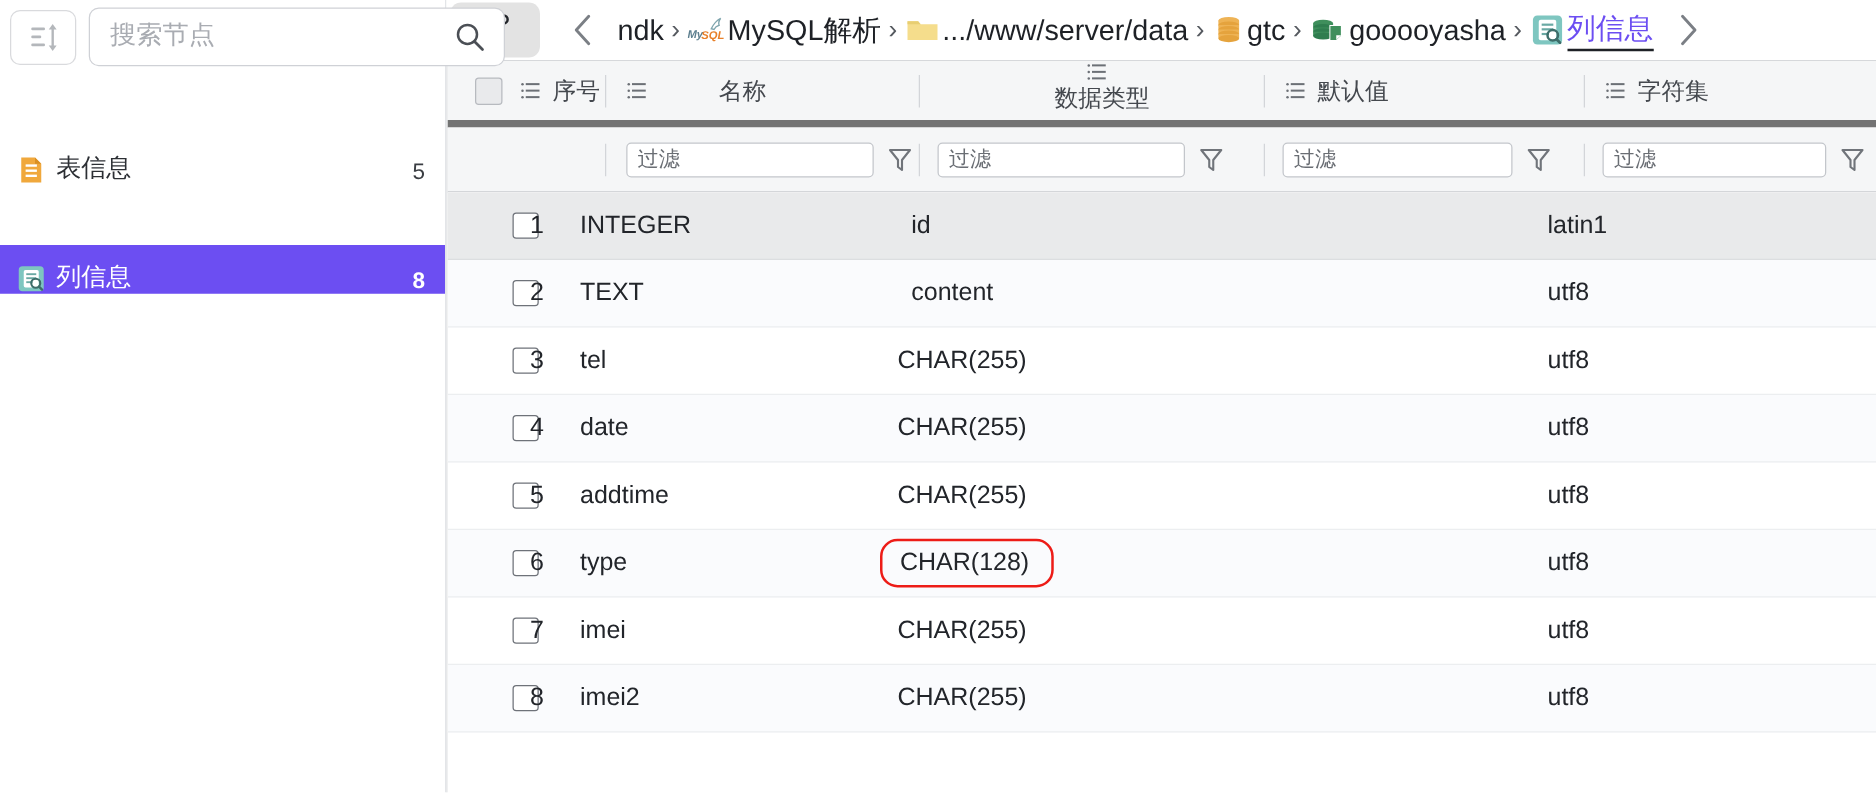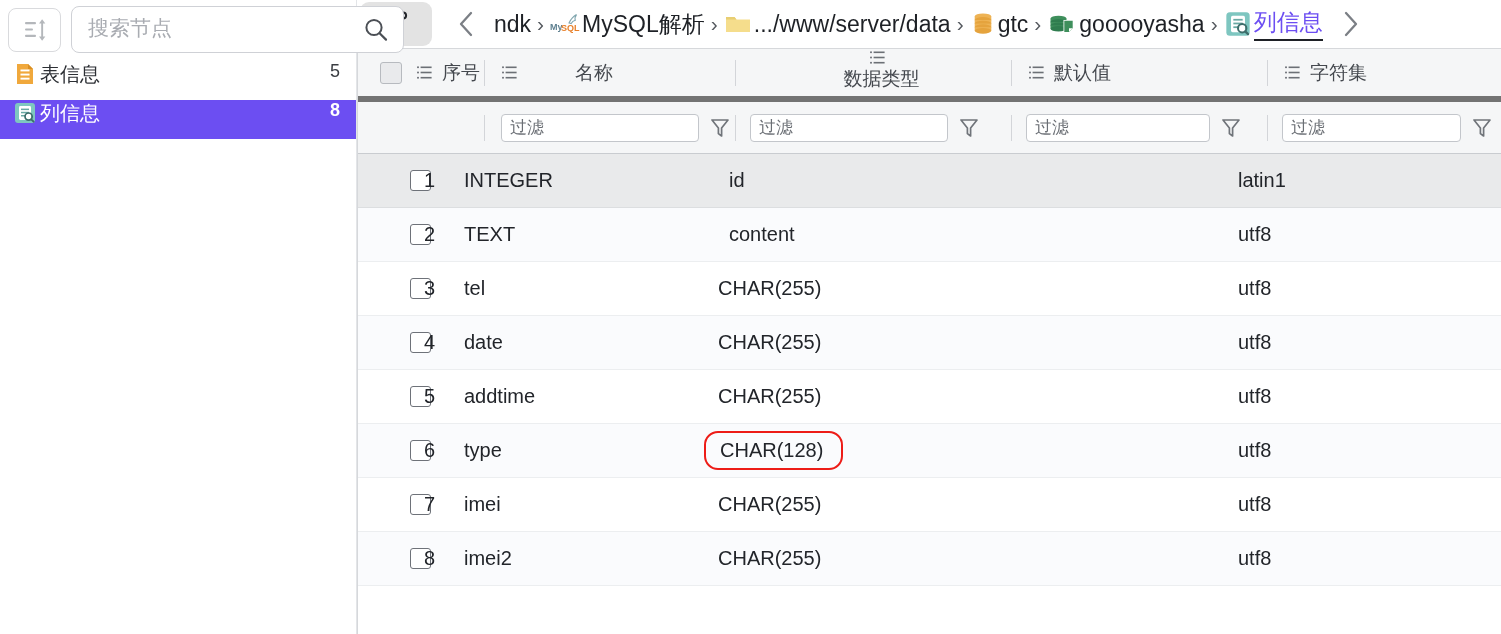--- a/index.html
+++ b/index.html
@@ -49,26 +49,27 @@
     color: #3b3f46;
     font-family: Liberation Mono, monospace;
     background: transparent;
   }
   .search-wrap input::placeholder { color: #a9acb2; }
   .search-ico { flex: 0 0 auto; display:flex; align-items:center; cursor:pointer;}
 
   .sb-list { margin-top: 4px; display: flex; flex-direction: column; }
   .sb-item {
     height: 39px;
-    display: flex; align-items: flex-start;
+    display: flex; align-items: flex-end;
     padding: 0 16px 0 12px;
-    gap: 3px;
+    gap: 8px;
     cursor: pointer;
     font-size: 20px;
     color: #2c2f34;
+    margin-top: 48px;
   }
   .sb-item.active { background: #6c4ef2; color: #ffffff; }
   .sb-ico { width: 25px; height: 25px; flex: 0 0 auto; display:flex; align-items:center; justify-content:center;}
   .sb-label { flex: 1 1 auto; }
   .sb-count { font-size: 18px; color: #3a3d42; }
   .sb-item.active .sb-count { color: #ffffff; font-weight:700; }
   .sb-item.active .sb-label { font-weight: 400; }
 
   
   #main { flex: 1 1 auto; height: 634px; display:flex; flex-direction: column; background: #ffffff; min-width:0;}
@@ -89,21 +90,21 @@
     display:flex; align-items:center; justify-content:center;
     flex: 0 0 auto; cursor:pointer;
     margin-right: 18px;
   }
   .crumb-back { flex:0 0 auto; padding: 0 16px 0 6px; cursor:pointer; display:flex; align-items:center;}
   .crumbs { display:flex; align-items:center; font-size: 23px; color: #1e2126; min-width:0; }
   .crumb {
     display:flex; align-items:center; gap:2px;
     cursor:pointer; white-space:nowrap;
   }
-  .crumb-ico { display:flex; align-items:center; flex:0 0 auto; }
+  .crumb-ico { display:flex; align-items:center; flex:0 0 auto;font-style:italic; }
   .crumb-sep { color:#55595f; font-size:21px; padding: 0 6px; flex:0 0 auto;}
   .crumb.current .crumb-text {
     color:#6c4ef2;
     border-bottom: 2px solid #1e2126;
     padding-bottom:1px;
   }
   .crumb-next { padding-left:16px; cursor:pointer; display:flex; align-items:center; flex:0 0 auto;}
 
   
   .tbl-wrap {

